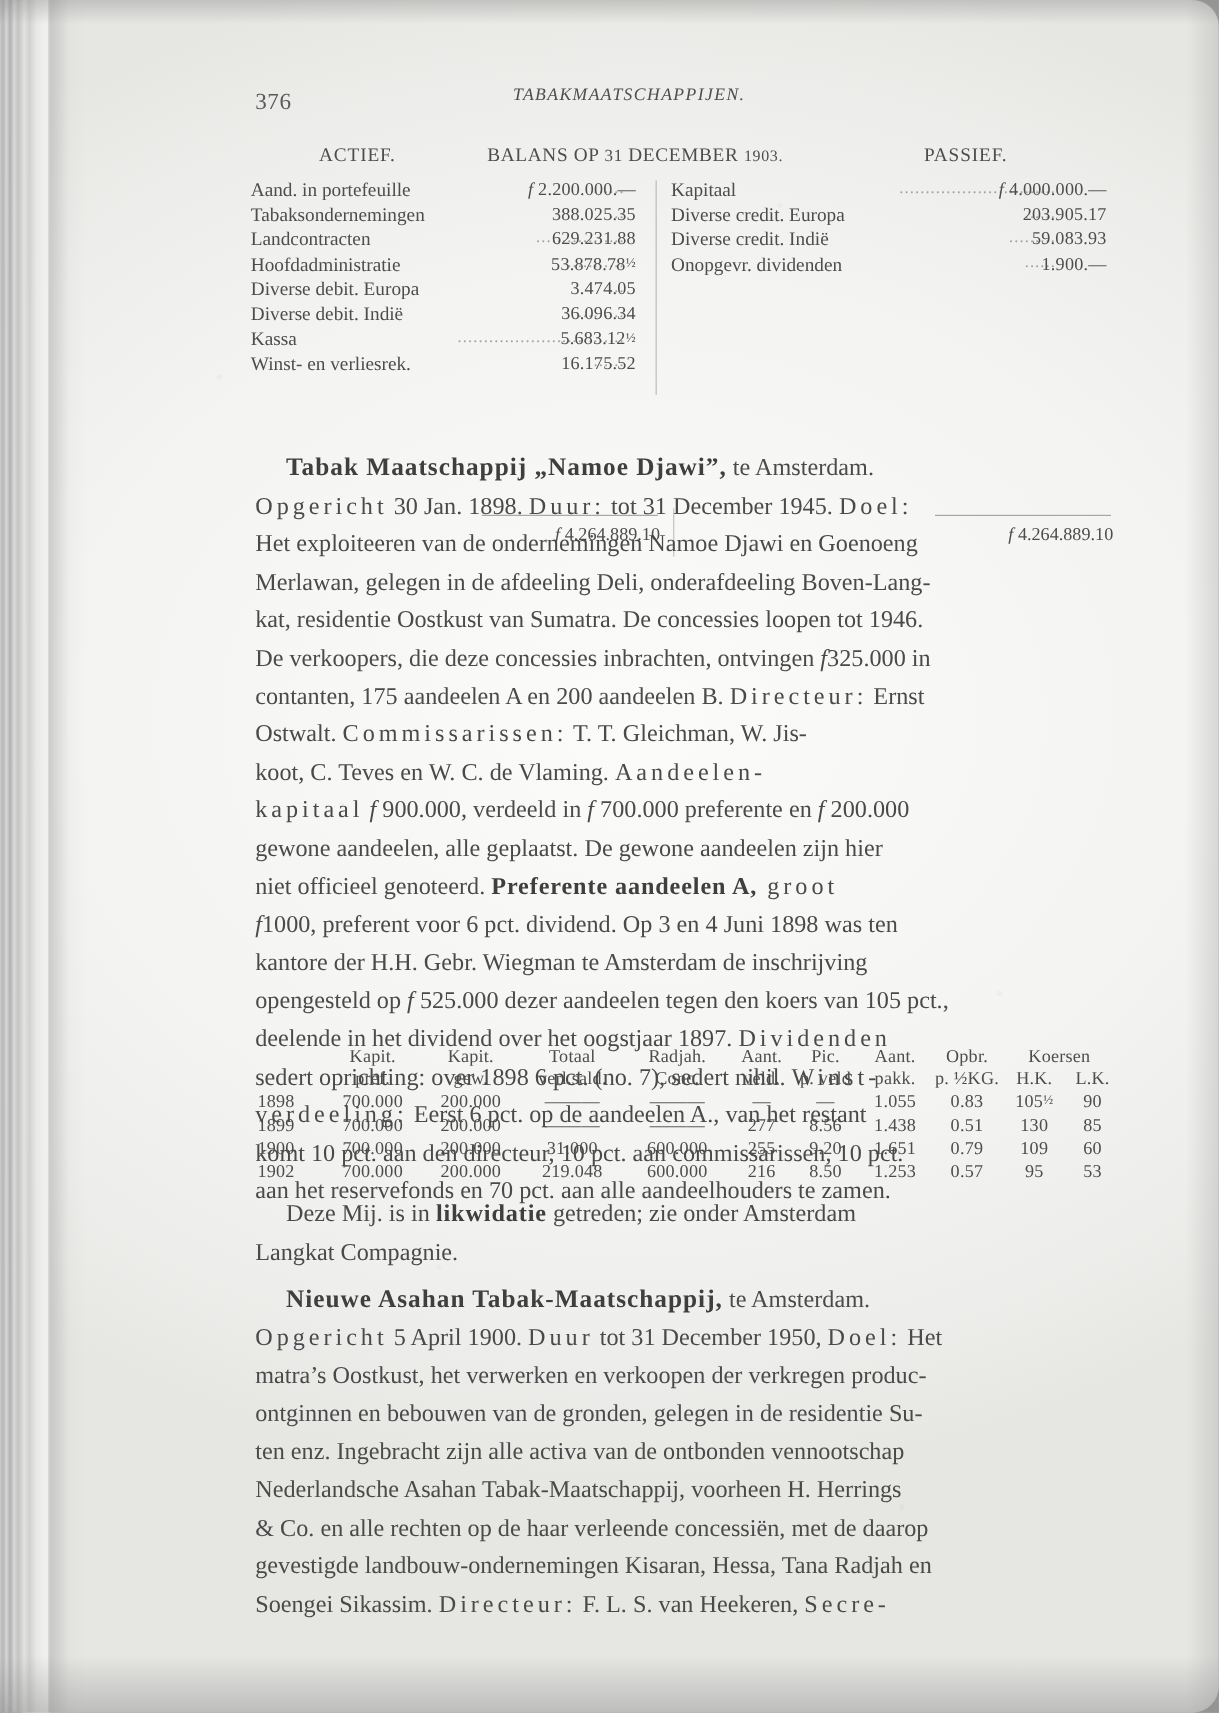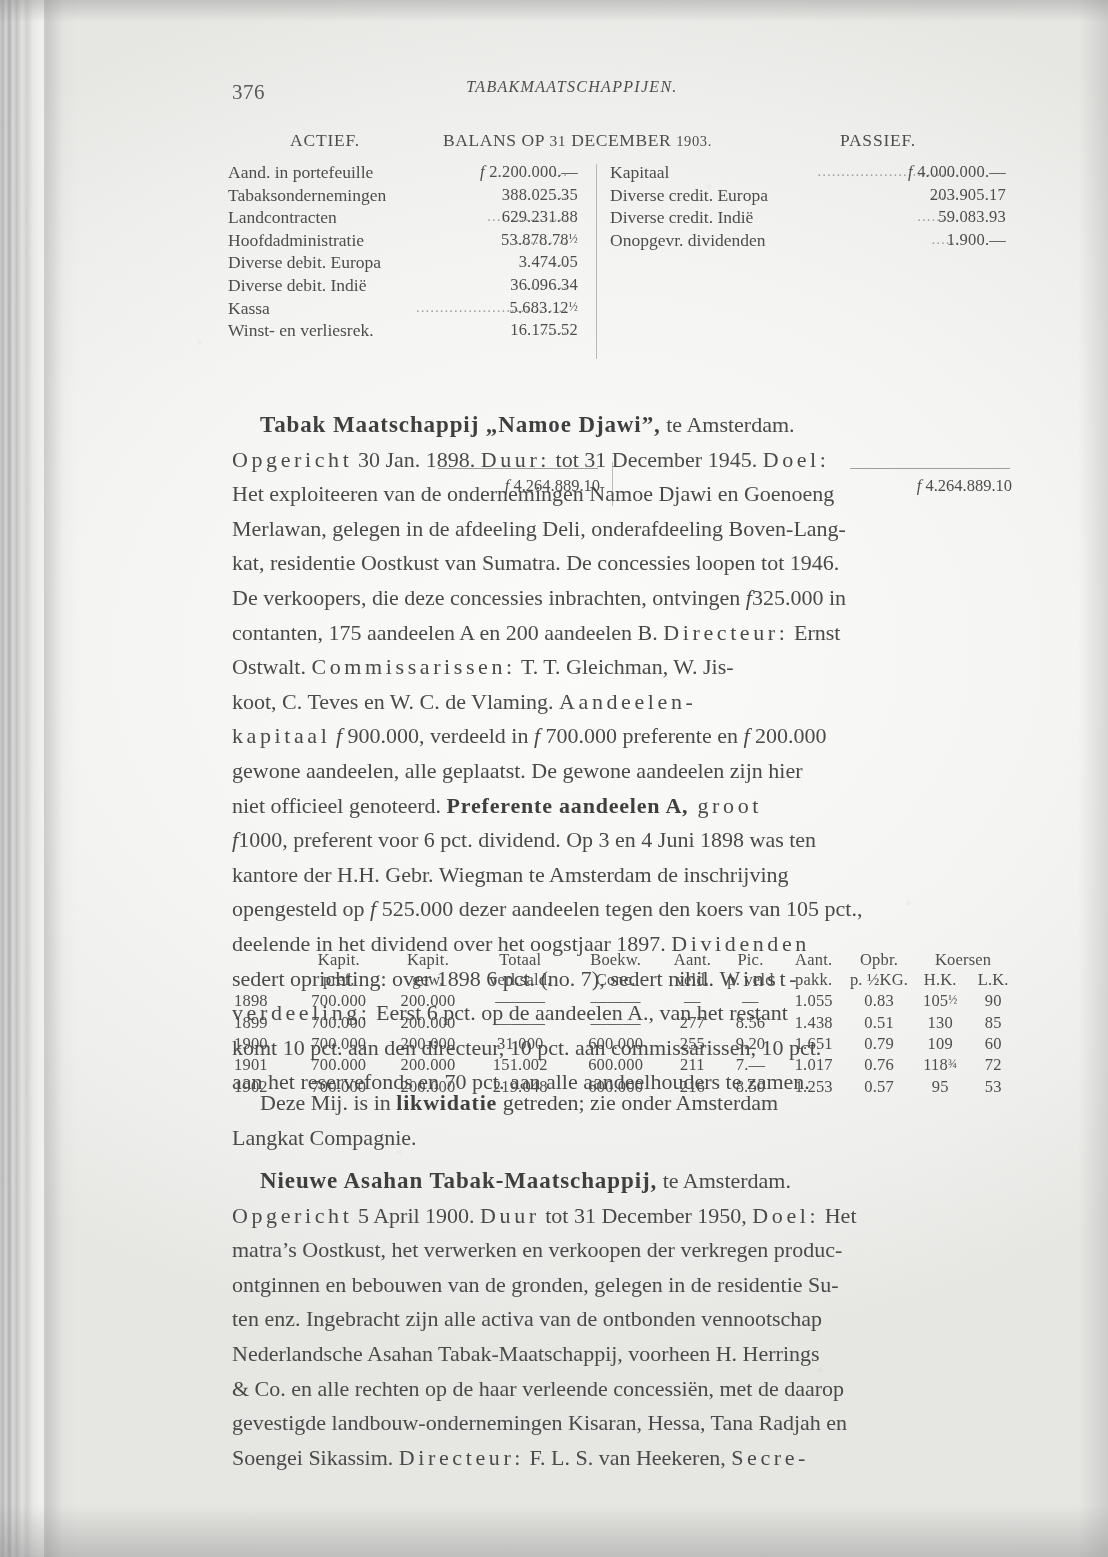--- a/index.html
+++ b/index.html
@@ -14,20 +14,21 @@
     font-family: "Liberation Serif", serif;
   }
 
   
   #page {
     position: relative;
     width: 1108px;
     height: 1557px;
     background:
       radial-gradient(ellipse 900px 700px at 52% 42%, #fbfbfa 0%, #f4f4f2 55%, #eeeeec 80%, #e6e6e3 100%);
+    border-radius: 24px;
   }
   
   #gutter {
     position: absolute;
     left: 0; top: 0;
     width: 46px; height: 100%;
     background: linear-gradient(to right,
       #c9c9c9 0%, #b4b4b4 6%, #d6d6d6 13%, #aeaeae 20%,
       #d9d9d9 28%, #c2c2c2 36%, #e2e2e1 48%,
       #d0d0cf 58%, #e8e8e7 72%, #efefee 86%, #f2f2f0 100%);
@@ -393,21 +394,21 @@
       </div>
 
     <div class="stats" id="stats-block" style="top: 950px;">
         <table>
           <thead>
             <tr>
               <th class="c-yr"></th>
               <th class="c-pref">Kapit.</th>
               <th class="c-gew">Kapit.</th>
               <th class="c-verl">Totaal</th>
-              <th class="c-conc">Boekw.</th>
+              <th class="c-conc">Radjah.</th>
               <th class="c-veld">Aant.</th>
               <th class="c-pic">Pic.</th>
               <th class="c-pakk">Aant.</th>
               <th class="c-opbr">Opbr.</th>
               <th class="c-hk" colspan="2">Koersen</th>
             </tr>
             <tr>
               <th class="c-yr"></th>
               <th class="c-pref">pref.</th>
               <th class="c-gew">gew.</th>
@@ -455,33 +456,20 @@
               <td class="c-verl">31.000</td>
               <td class="c-conc">600.000</td>
               <td class="c-veld">255</td>
               <td class="c-pic">9.20</td>
               <td class="c-pakk">1.651</td>
               <td class="c-opbr">0.79</td>
               <td class="c-hk">109</td>
               <td class="c-lk">60</td>
             </tr>
             <tr>
-              <td class="c-yr yr">1901</td>
-              <td class="c-pref">700.000</td>
-              <td class="c-gew">200.000</td>
-              <td class="c-verl">151.002</td>
-              <td class="c-conc">600.000</td>
-              <td class="c-veld">211</td>
-              <td class="c-pic">7.—</td>
-              <td class="c-pakk">1.017</td>
-              <td class="c-opbr">0.76</td>
-              <td class="c-hk">118<span class="frac">¾</span></td>
-              <td class="c-lk">72</td>
-            </tr>
-            <tr>
               <td class="c-yr yr">1902</td>
               <td class="c-pref">700.000</td>
               <td class="c-gew">200.000</td>
               <td class="c-verl">219.048</td>
               <td class="c-conc">600.000</td>
               <td class="c-veld">216</td>
               <td class="c-pic">8.50</td>
               <td class="c-pakk">1.253</td>
               <td class="c-opbr">0.57</td>
               <td class="c-hk">95</td>

